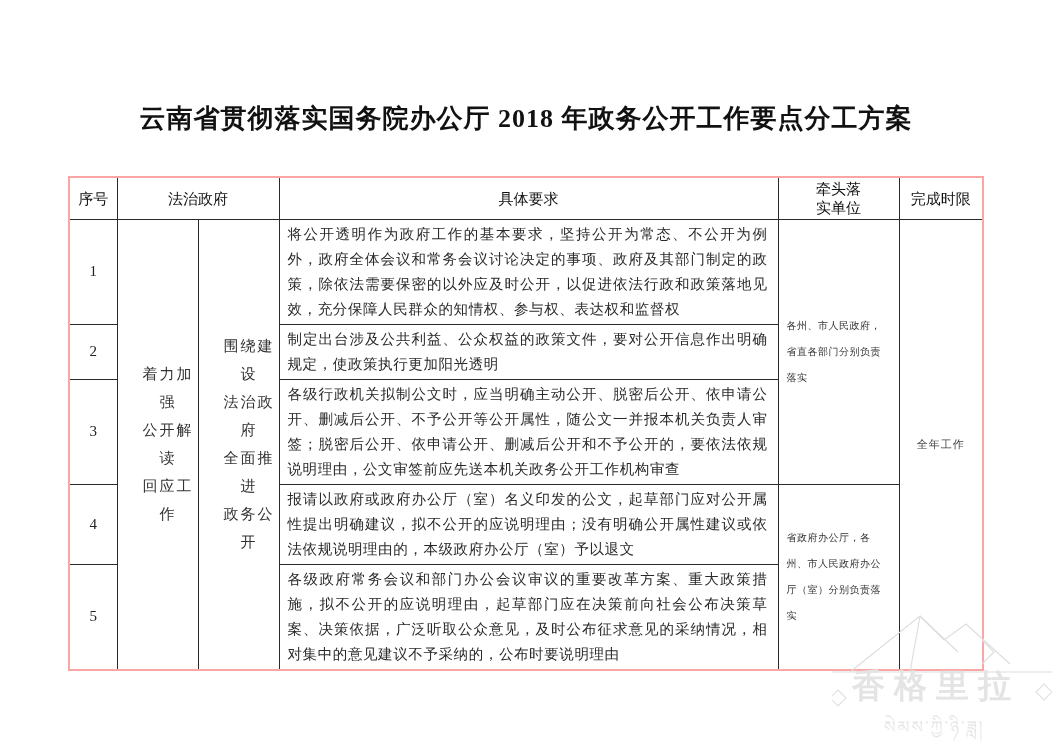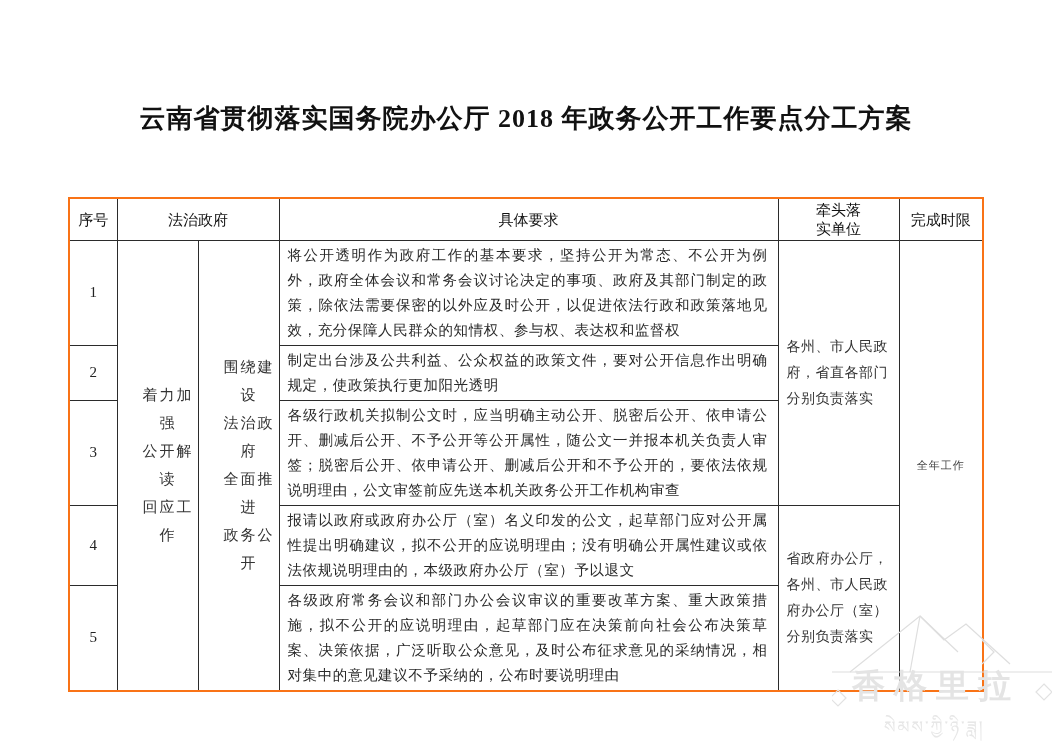--- a/index.html
+++ b/index.html
@@ -24,23 +24,22 @@
     white-space: nowrap;
   }
 
   table.work-plan {
     position: absolute;
     left: 68px;
     top: 176px;
     width: 914px;
     border-collapse: collapse;
     table-layout: fixed;
-    border: 2px solid #f97316;
+    border: 2px solid #fca5a5;
     background: transparent;
-    margin-top: 21px;
   }
   table.work-plan td, table.work-plan th {
     border: 1px solid #2b2b2b;
     vertical-align: middle;
     overflow: hidden;
     font-weight: normal;
   }
   th.hdr {
     font-family: "Liberation Sans", "DejaVu Sans", sans-serif;
     font-weight: bold;
@@ -69,21 +68,21 @@
     font-size: 14.5px;
     line-height: 25px;
     letter-spacing: 0.6px;
     text-align: justify;
     text-justify: inter-ideograph;
     padding: 2px 10px 2px 8px;
     color: #2a2a2a;
     vertical-align: middle;
   }
   td.lead-cell {
-    font-size: 14px;
+    font-size: 10px;
     line-height: 26px;
     letter-spacing: 0.5px;
     padding: 0 8px;
     text-align: left;
     color: #333333;
   }
   td.deadline-cell {
     text-align: center;
     font-size: 11px;
     letter-spacing: 1px;

